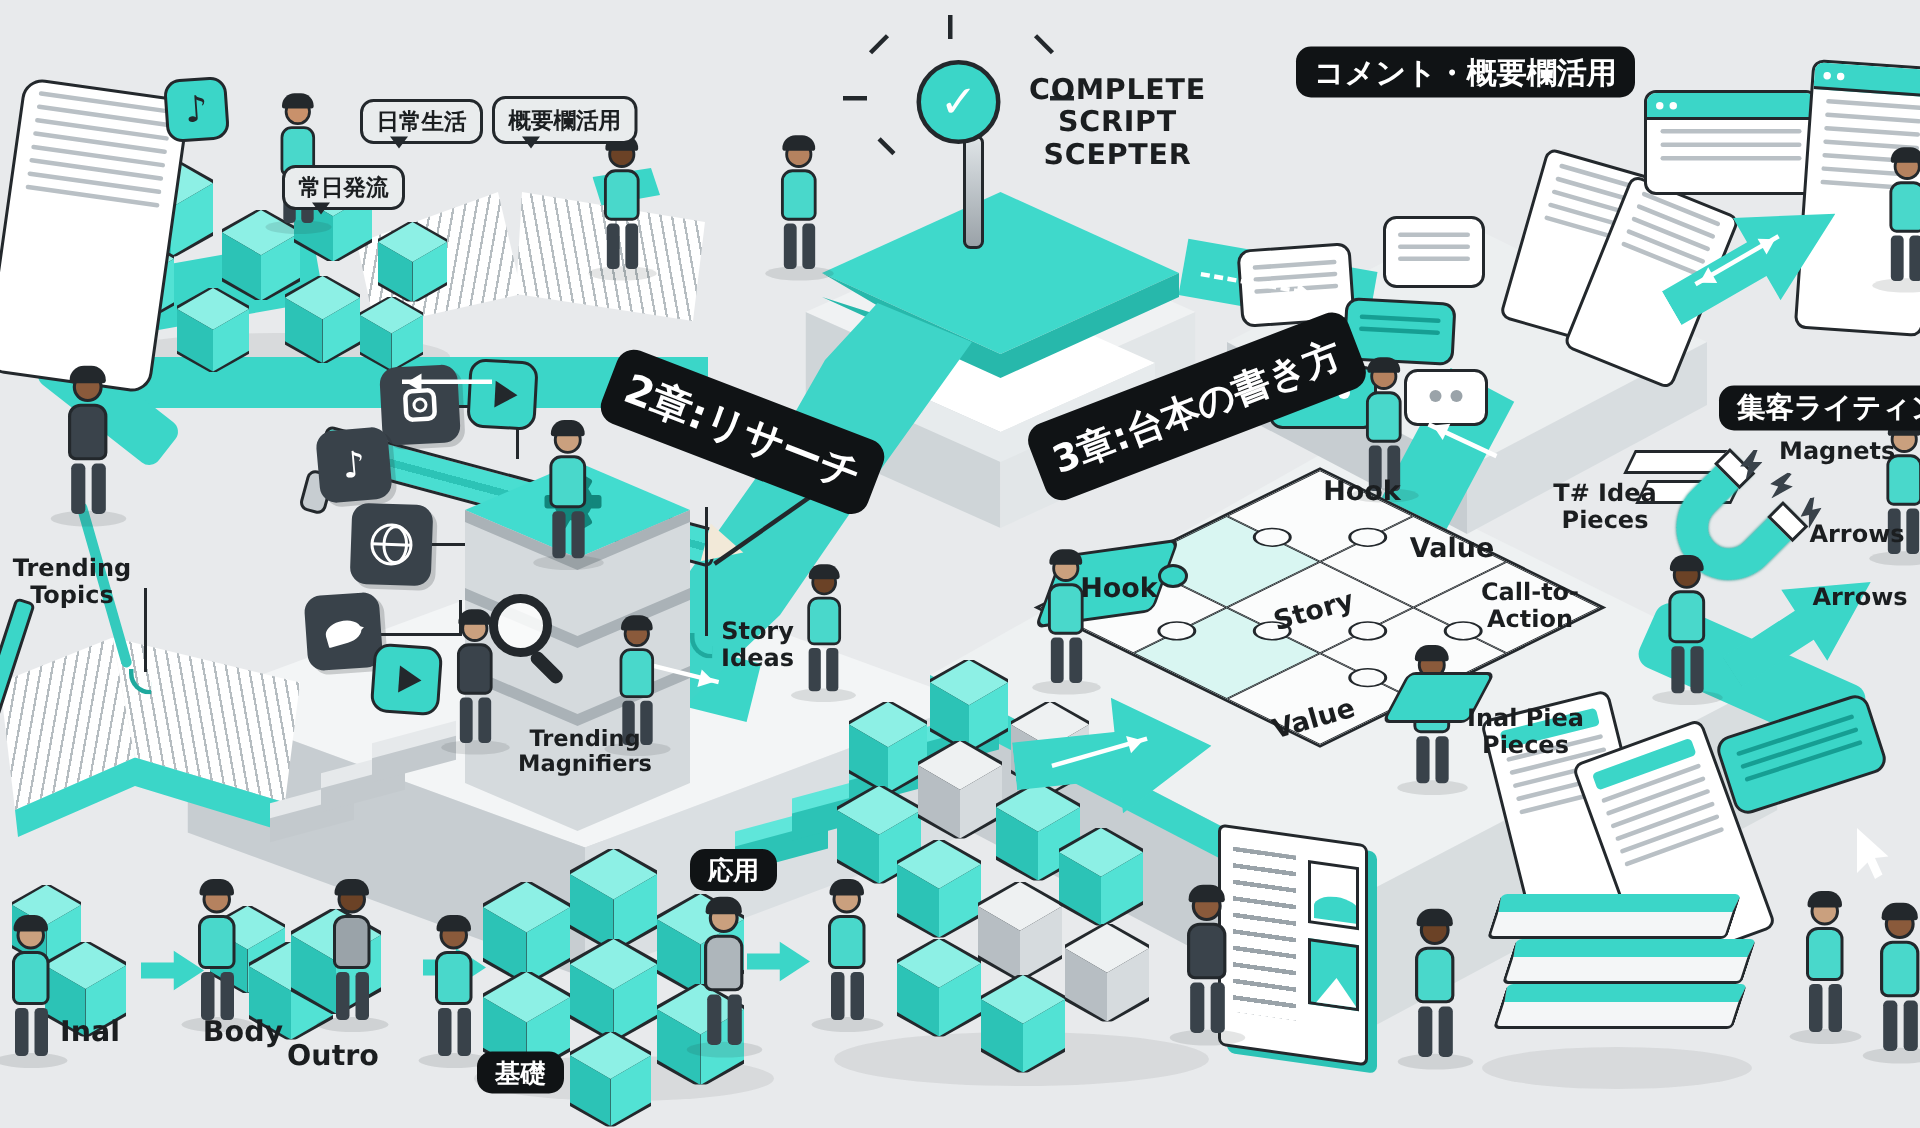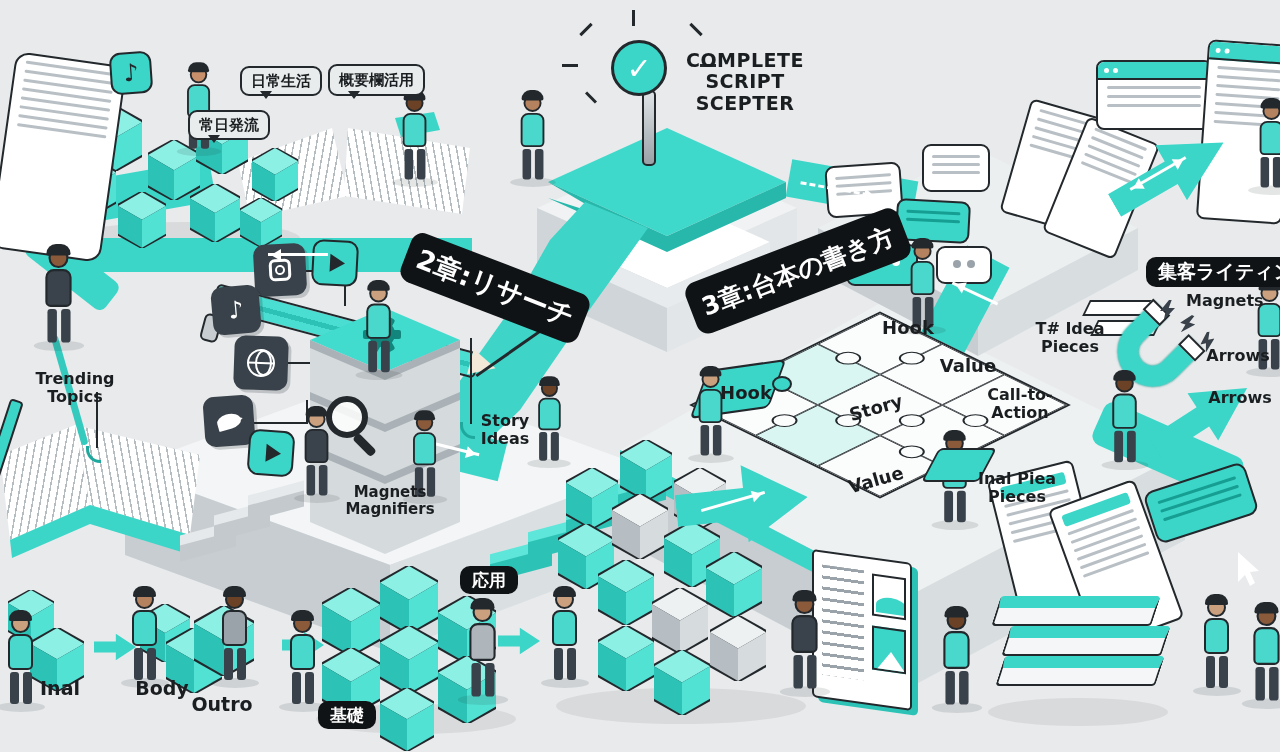--- a/index.html
+++ b/index.html
@@ -359,33 +359,34 @@
   <div class="abs" style="left:996px;top:596px;width:160px;height:30px;background:#f4f6f7;border:2.5px solid #23282c;border-radius:4px;transform:skewX(-18deg);z-index:23;border-top:12px solid #3bd6c8;"></div>
   <div class="abs" style="left:1006px;top:626px;width:160px;height:30px;background:#f4f6f7;border:2.5px solid #23282c;border-radius:4px;transform:skewX(-18deg);z-index:23;border-top:12px solid #3bd6c8;"></div>
   <div class="abs" style="left:1000px;top:656px;width:160px;height:30px;background:#f4f6f7;border:2.5px solid #23282c;border-radius:4px;transform:skewX(-18deg);z-index:23;border-top:12px solid #3bd6c8;"></div>
   <div class="abs" style="left:1148px;top:476px;width:106px;height:54px;background:#3bd6c8;border:2.5px solid #23282c;border-radius:10px;transform:rotate(-18deg);z-index:24;padding:6px;">
     <div style="height:3px;background:#169e93;border-radius:2px;margin:4px 4px 0;"></div>
     <div style="height:3px;background:#169e93;border-radius:2px;margin:6px 4px 0;"></div>
     <div style="height:3px;background:#169e93;border-radius:2px;margin:6px 4px 0;"></div>
   </div>
   <div class="fs" style="clip-path:polygon(1238px 552px,1238px 582px,1245px 575px,1250px 586px,1255px 583px,1250px 572px,1259px 571px);background:#fff;filter:drop-shadow(0 0 1.5px #23282c);z-index:40;"></div>
 
+  <div class="badge" style="left:864px;top:31px;height:34px;font-size:20px;">コメント・概要欄活用</div>
   <div class="badge" style="left:400px;top:262px;height:52px;font-size:27px;transform:rotate(21deg);border-radius:12px;">2章:リサーチ</div>
   <div class="badge" style="left:684px;top:244px;height:54px;font-size:25px;transform:rotate(-21deg);border-radius:12px;">3章:台本の書き方</div>
   <div class="badge" style="left:1146px;top:257px;height:30px;font-size:19px;">集客ライティング</div>
   <div class="badge" style="left:460px;top:566px;height:28px;font-size:17px;">応用</div>
   <div class="badge" style="left:318px;top:701px;height:28px;font-size:17px;">基礎</div>
 
   <div class="speech" style="left:240px;top:66px;height:30px;font-size:15px;">日常生活</div>
   <div class="speech" style="left:328px;top:64px;height:32px;font-size:15px;">概要欄活用</div>
   <div class="speech" style="left:188px;top:110px;height:30px;font-size:15px;">常日発流</div>
 
-  <div class="txt" style="left:30px;top:370px;width:90px;font-size:16px;">Trending Topics</div>
+  <div class="txt" style="left:3px;top:370px;width:90px;font-size:16px;">Trending Topics</div>
   <div class="txt" style="left:466px;top:412px;width:78px;font-size:16px;">Story Ideas</div>
-  <div class="txt" style="left:334px;top:484px;width:112px;font-size:15px;">Magnets Magnifiers</div>
+  <div class="txt" style="left:334px;top:484px;width:112px;font-size:15px;">Trending Magnifiers</div>
   <div class="txt" style="left:1186px;top:292px;width:72px;font-size:16px;">Magnets</div>
   <div class="txt" style="left:1206px;top:347px;width:64px;font-size:16px;">Arrows</div>
   <div class="txt" style="left:1208px;top:389px;width:64px;font-size:16px;">Arrows</div>
   <div class="txt" style="left:1032px;top:320px;width:76px;font-size:16px;">T# Idea Pieces</div>
   <div class="txt" style="left:972px;top:470px;width:90px;font-size:16px;">Inal Piea Pieces</div>
   <div class="txt" style="left:30px;top:678px;width:60px;font-size:19px;">Inal</div>
   <div class="txt" style="left:132px;top:678px;width:60px;font-size:19px;">Body</div>
   <div class="txt" style="left:190px;top:694px;width:64px;font-size:19px;">Outro</div>
 
   <div class="txt" style="left:878px;top:318px;width:60px;font-size:18px;">Hook</div>

